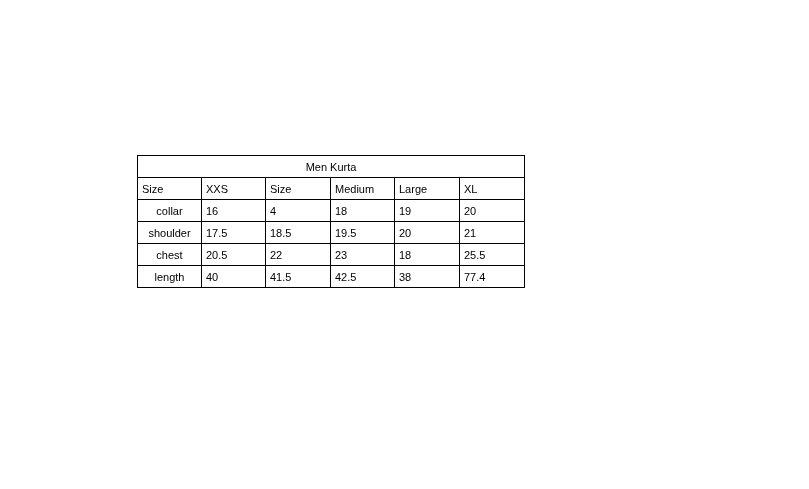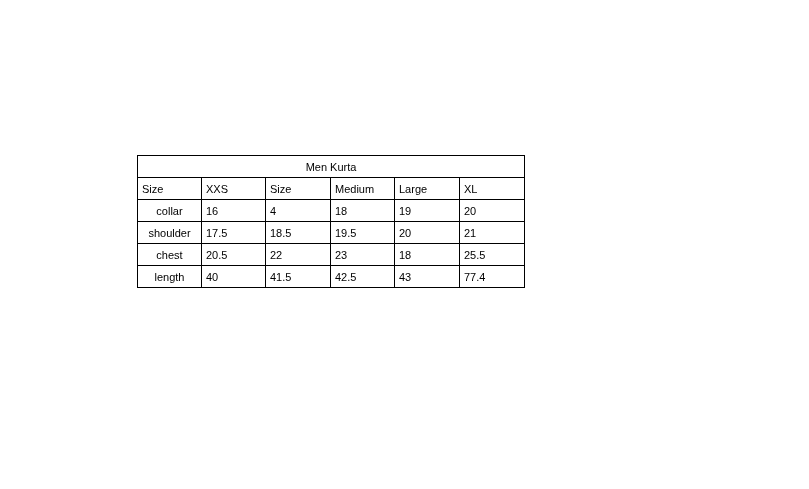--- a/index.html
+++ b/index.html
@@ -113,18 +113,18 @@
         <td class="num">23</td>
         <td class="num">18</td>
         <td class="num">25.5</td>
       </tr>
 
       <tr>
         <td class="rowlabel">length</td>
         <td class="num">40</td>
         <td class="num">41.5</td>
         <td class="num">42.5</td>
-        <td class="num">43</td>
+        <td class="num">38</td>
         <td class="num">77.4</td>
       </tr>
     </tbody>
   </table>
 </div>
 
 </body></html>

